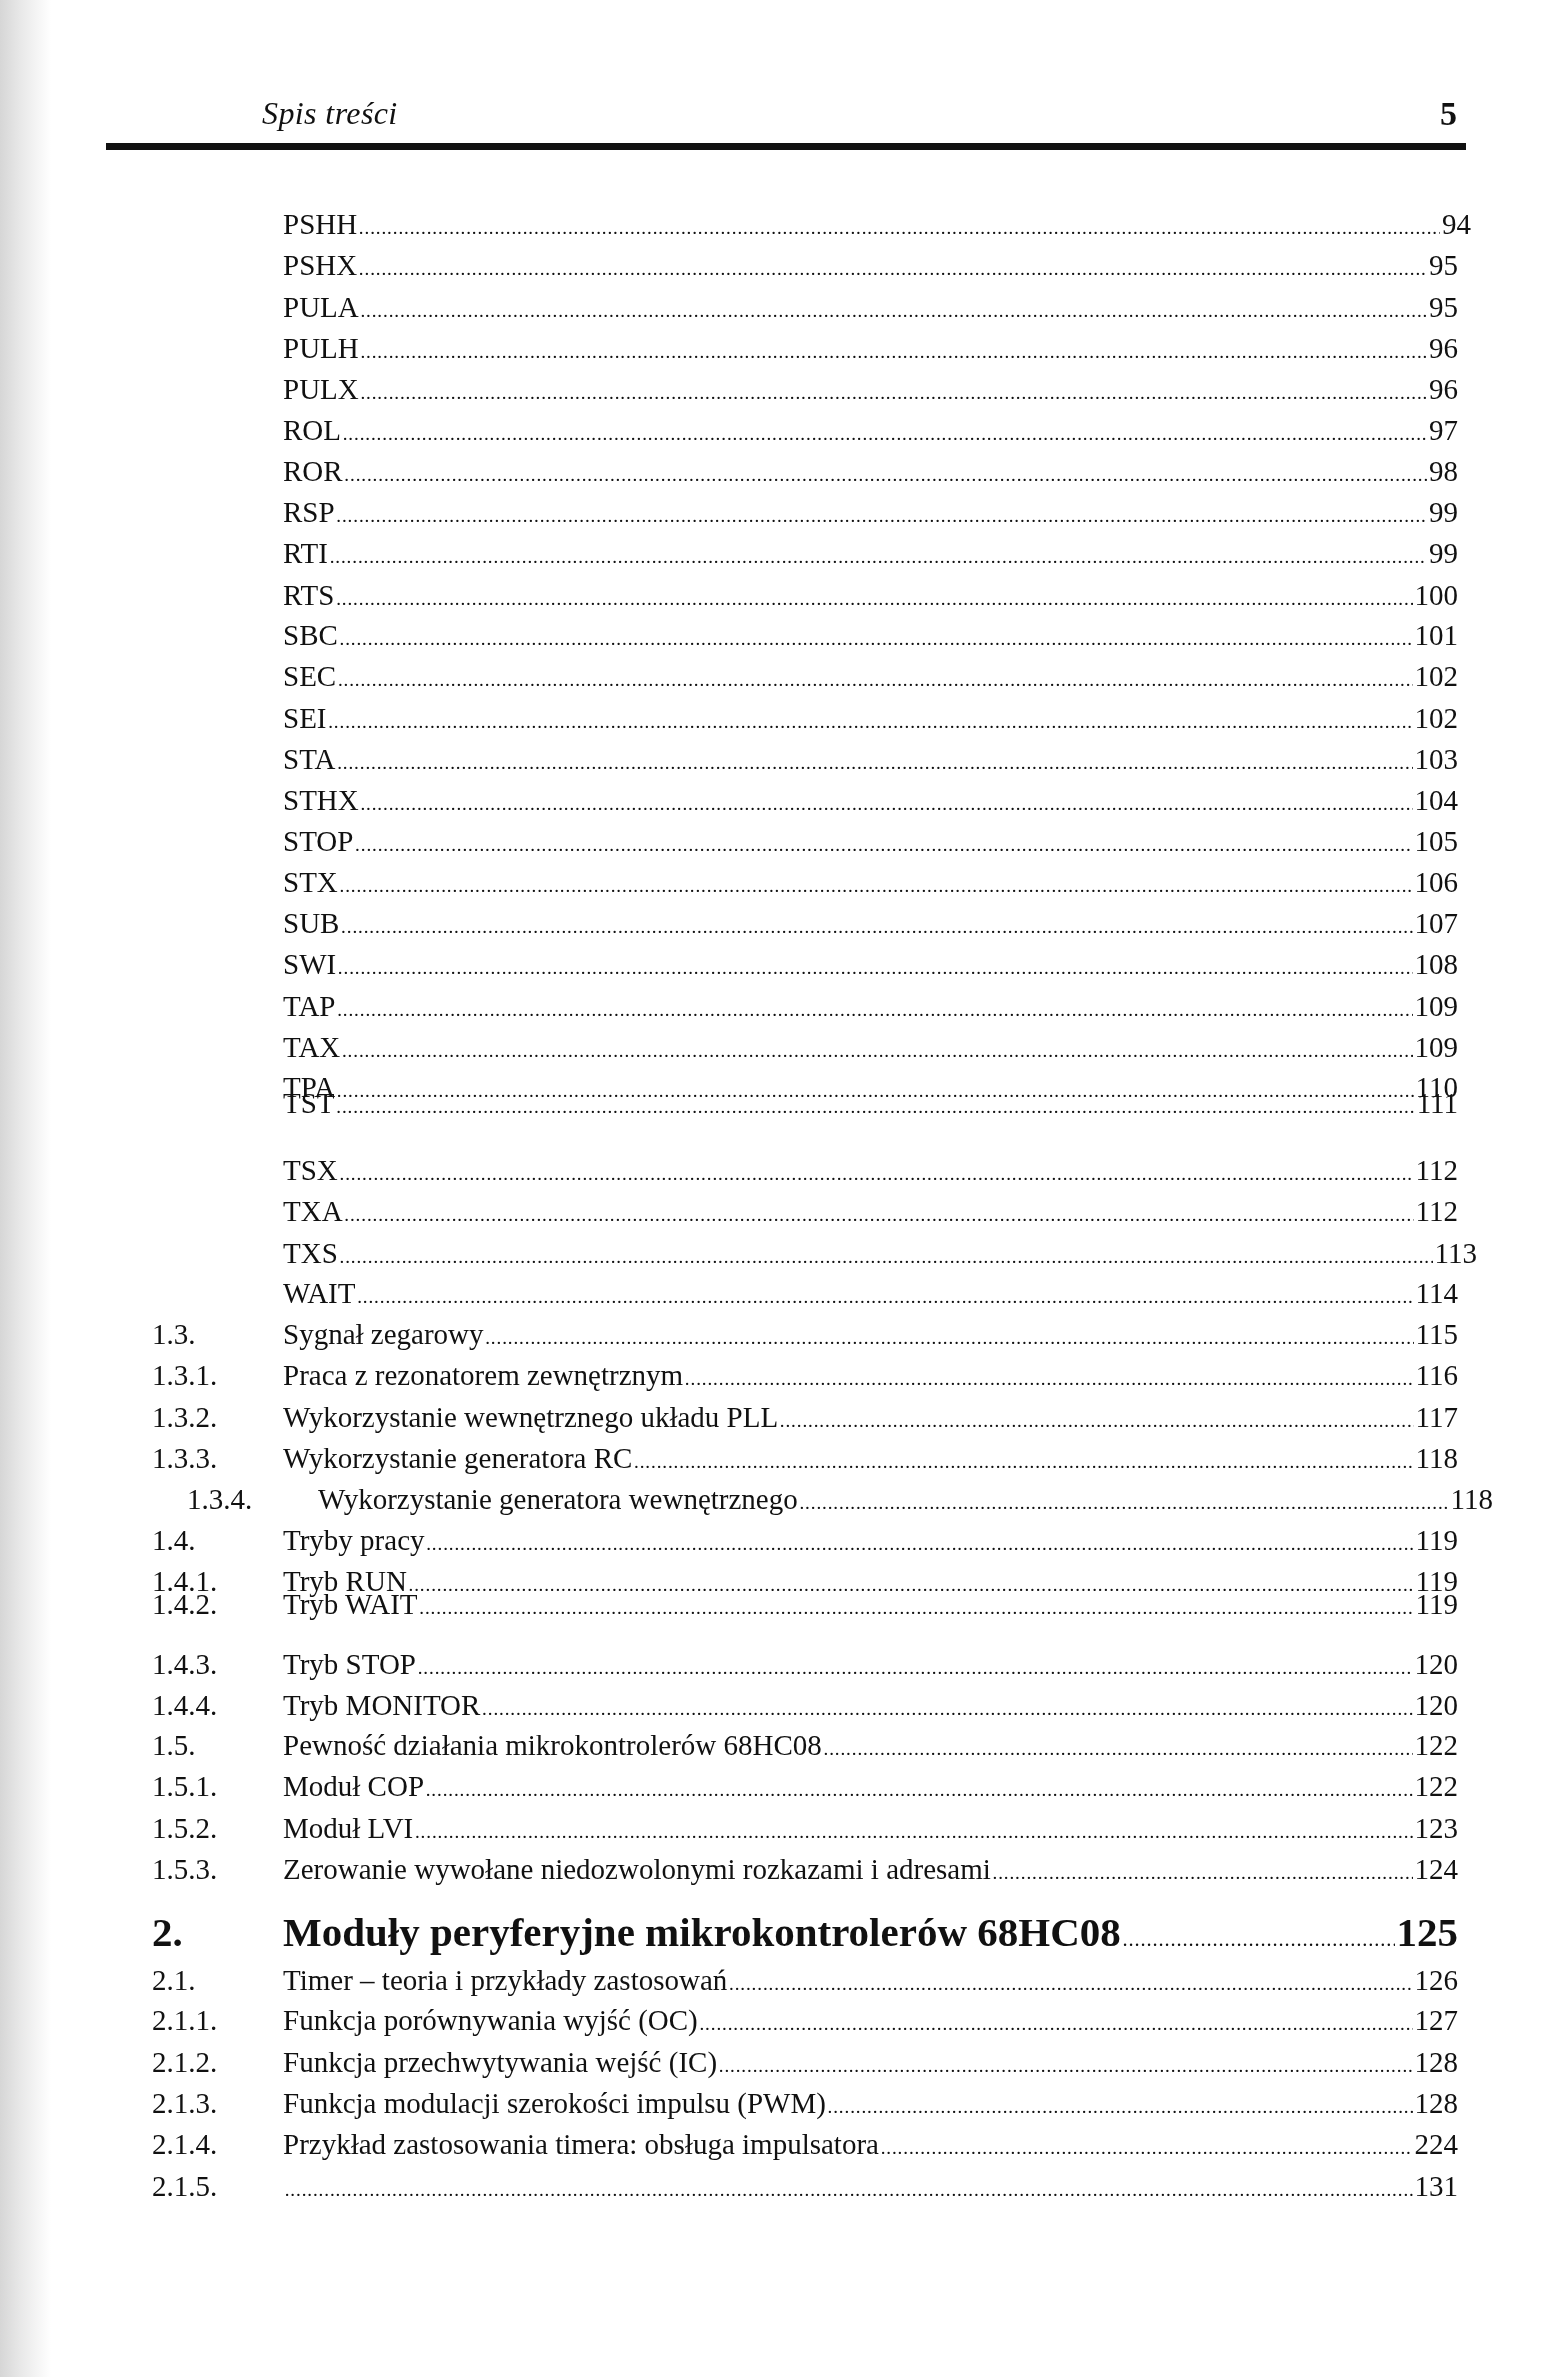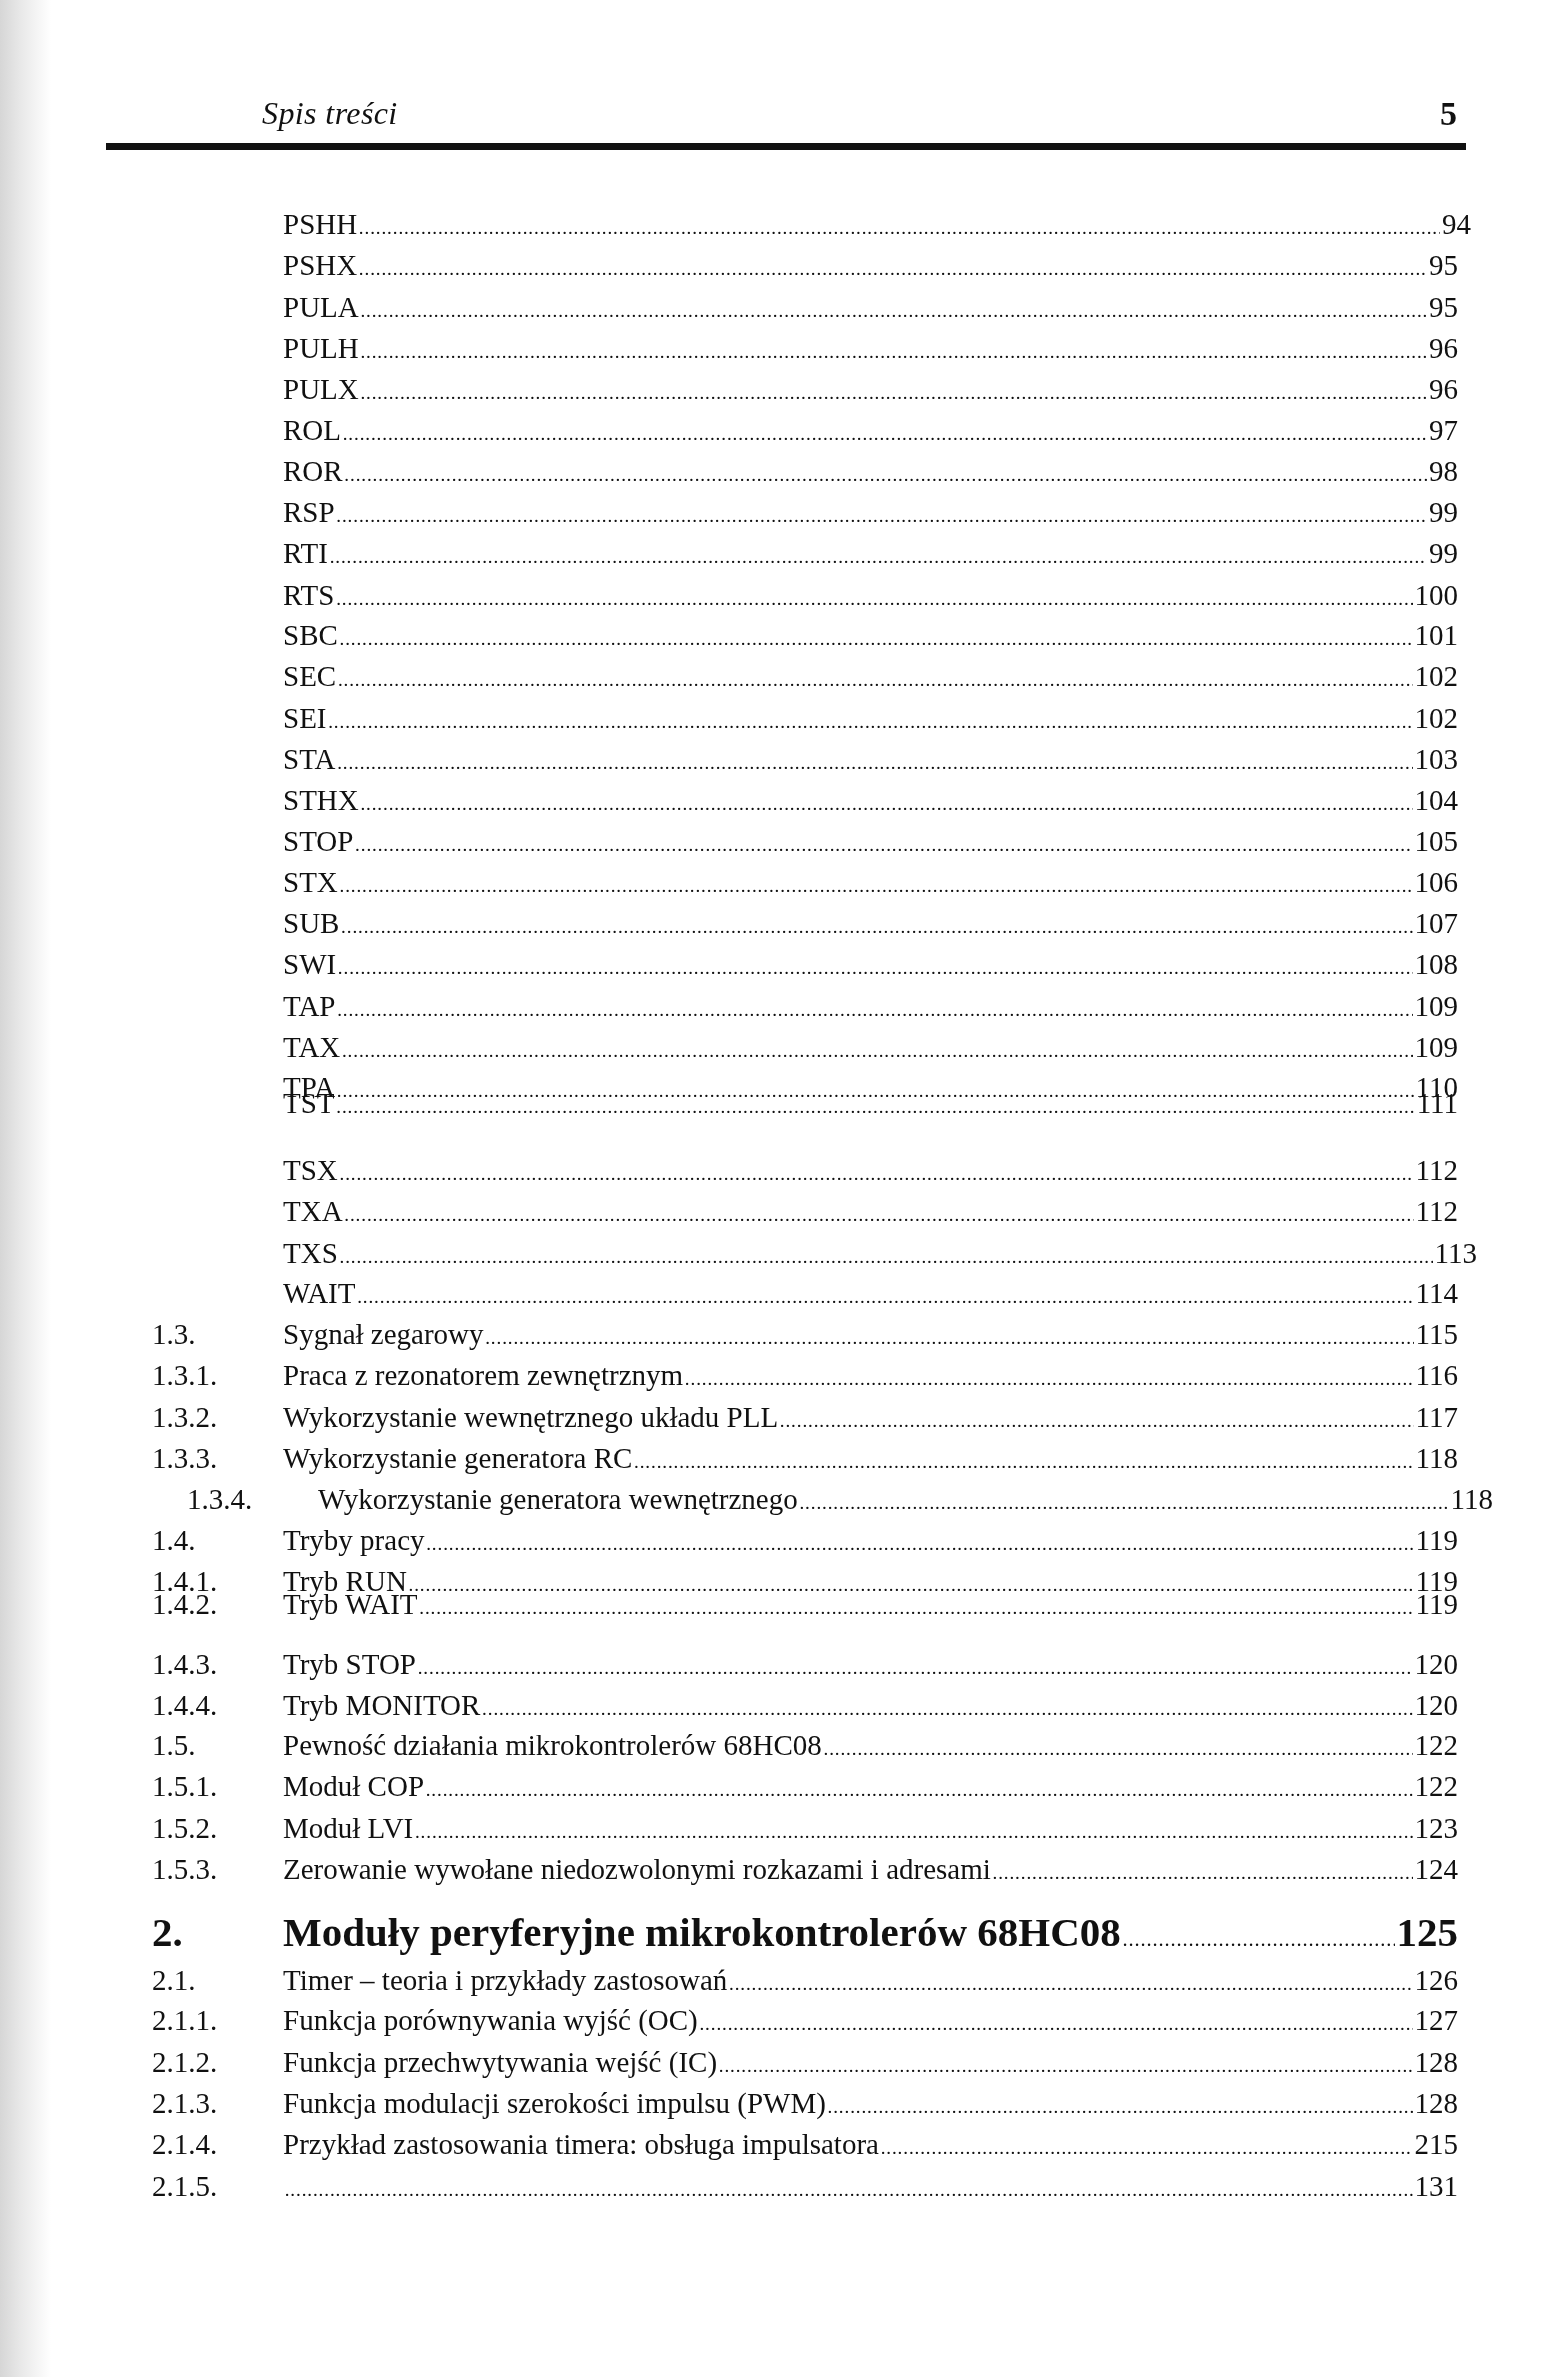--- a/index.html
+++ b/index.html
@@ -400,21 +400,21 @@
         <span class="label">Funkcja modulacji szerokości impulsu (PWM)</span>
         <span class="leader">..............................................................................................................................................................................................................................................................</span>
         <span class="page">128</span>
       </div>
     </div>
     <div class="row" style="top: 2124px;">
       <span class="num">2.1.4.</span>
       <div class="entry">
         <span class="label">Przykład zastosowania timera: obsługa impulsatora</span>
         <span class="leader">..............................................................................................................................................................................................................................................................</span>
-        <span class="page">215</span>
+        <span class="page">224</span>
       </div>
     </div>
     <div class="row" style="top: 2166px;">
       <span class="num">2.1.5.</span>
       <div class="entry">
         <span class="leader">..............................................................................................................................................................................................................................................................</span>
         <span class="page">131</span>
       </div>
     </div>
   </div>

